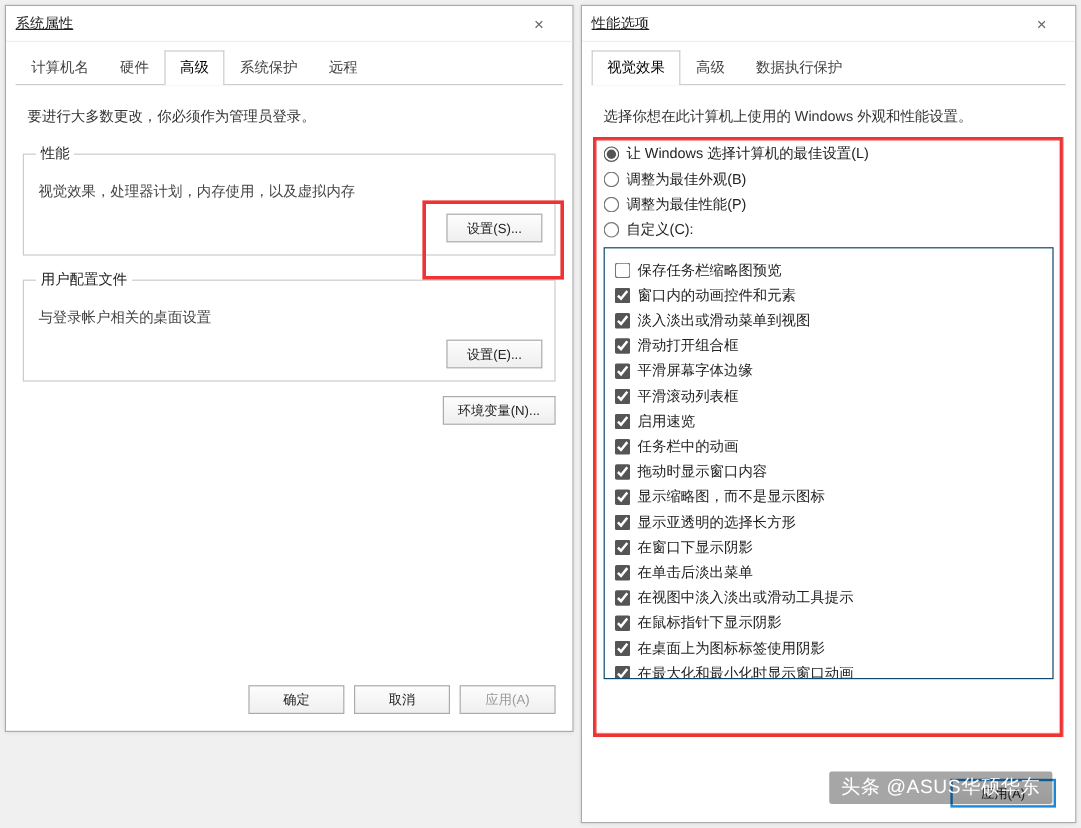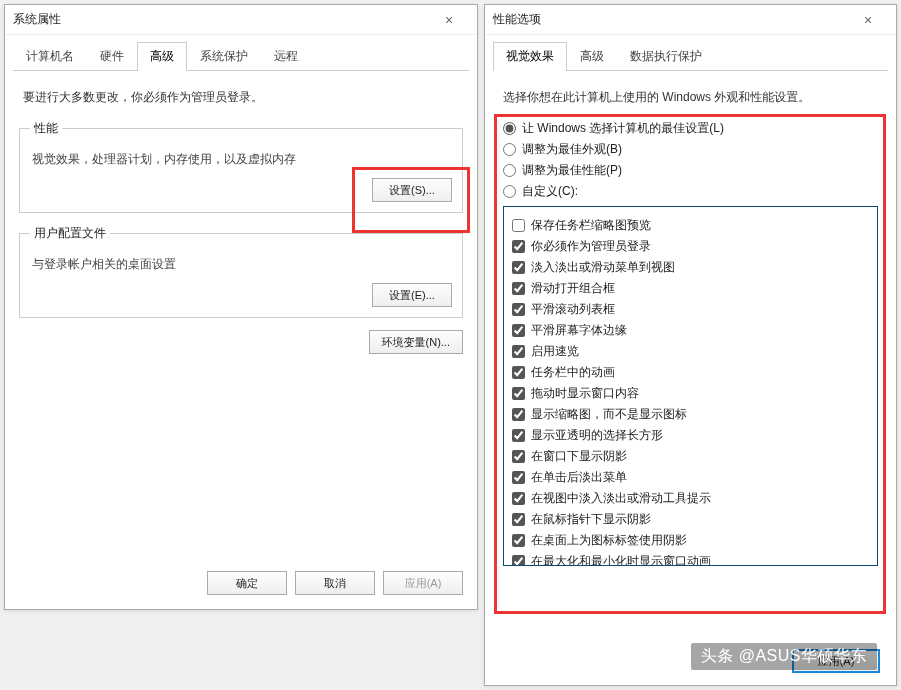--- a/index.html
+++ b/index.html
@@ -21,21 +21,21 @@
     box-shadow: 0 1px 4px rgba(0,0,0,0.1);
   }
   .titlebar {
     height: 30px;
     display: flex;
     align-items: center;
     padding: 0 8px;
     border-bottom: 1px solid #eee;
     color: #222;
   }
-  .titlebar .title { flex: 1; }
+  .titlebar .title { flex: 1; text-decoration: underline; }
   .close-x {
     width: 40px;
     text-align: center;
     font-size: 14px;
     color: #666;
     cursor: pointer;
   }
   .tabs {
     display: flex;
     margin: 6px 8px 0 8px;
@@ -212,37 +212,37 @@
           <input type="radio" name="veopt" style="">
           <span>自定义(C):</span>
         </label>
         <div class="checks-box">
           <label class="check-row">
             <input type="checkbox" style="">
             <span>保存任务栏缩略图预览</span>
           </label>
           <label class="check-row">
             <input type="checkbox" checked="" style="">
-            <span>你必须作为管理员登录</span>
+            <span>窗口内的动画控件和元素</span>
           </label>
           <label class="check-row">
             <input type="checkbox" checked="" style="">
             <span>淡入淡出或滑动菜单到视图</span>
           </label>
           <label class="check-row">
             <input type="checkbox" checked="" style="">
             <span>滑动打开组合框</span>
           </label>
           <label class="check-row">
             <input type="checkbox" checked="" style="">
+            <span>平滑屏幕字体边缘</span>
+          </label>
+          <label class="check-row">
+            <input type="checkbox" checked="" style="">
             <span>平滑滚动列表框</span>
-          </label>
-          <label class="check-row">
-            <input type="checkbox" checked="" style="">
-            <span>平滑屏幕字体边缘</span>
           </label>
           <label class="check-row">
             <input type="checkbox" checked="" style="">
             <span>启用速览</span>
           </label>
           <label class="check-row">
             <input type="checkbox" checked="" style="">
             <span>任务栏中的动画</span>
           </label>
           <label class="check-row">

